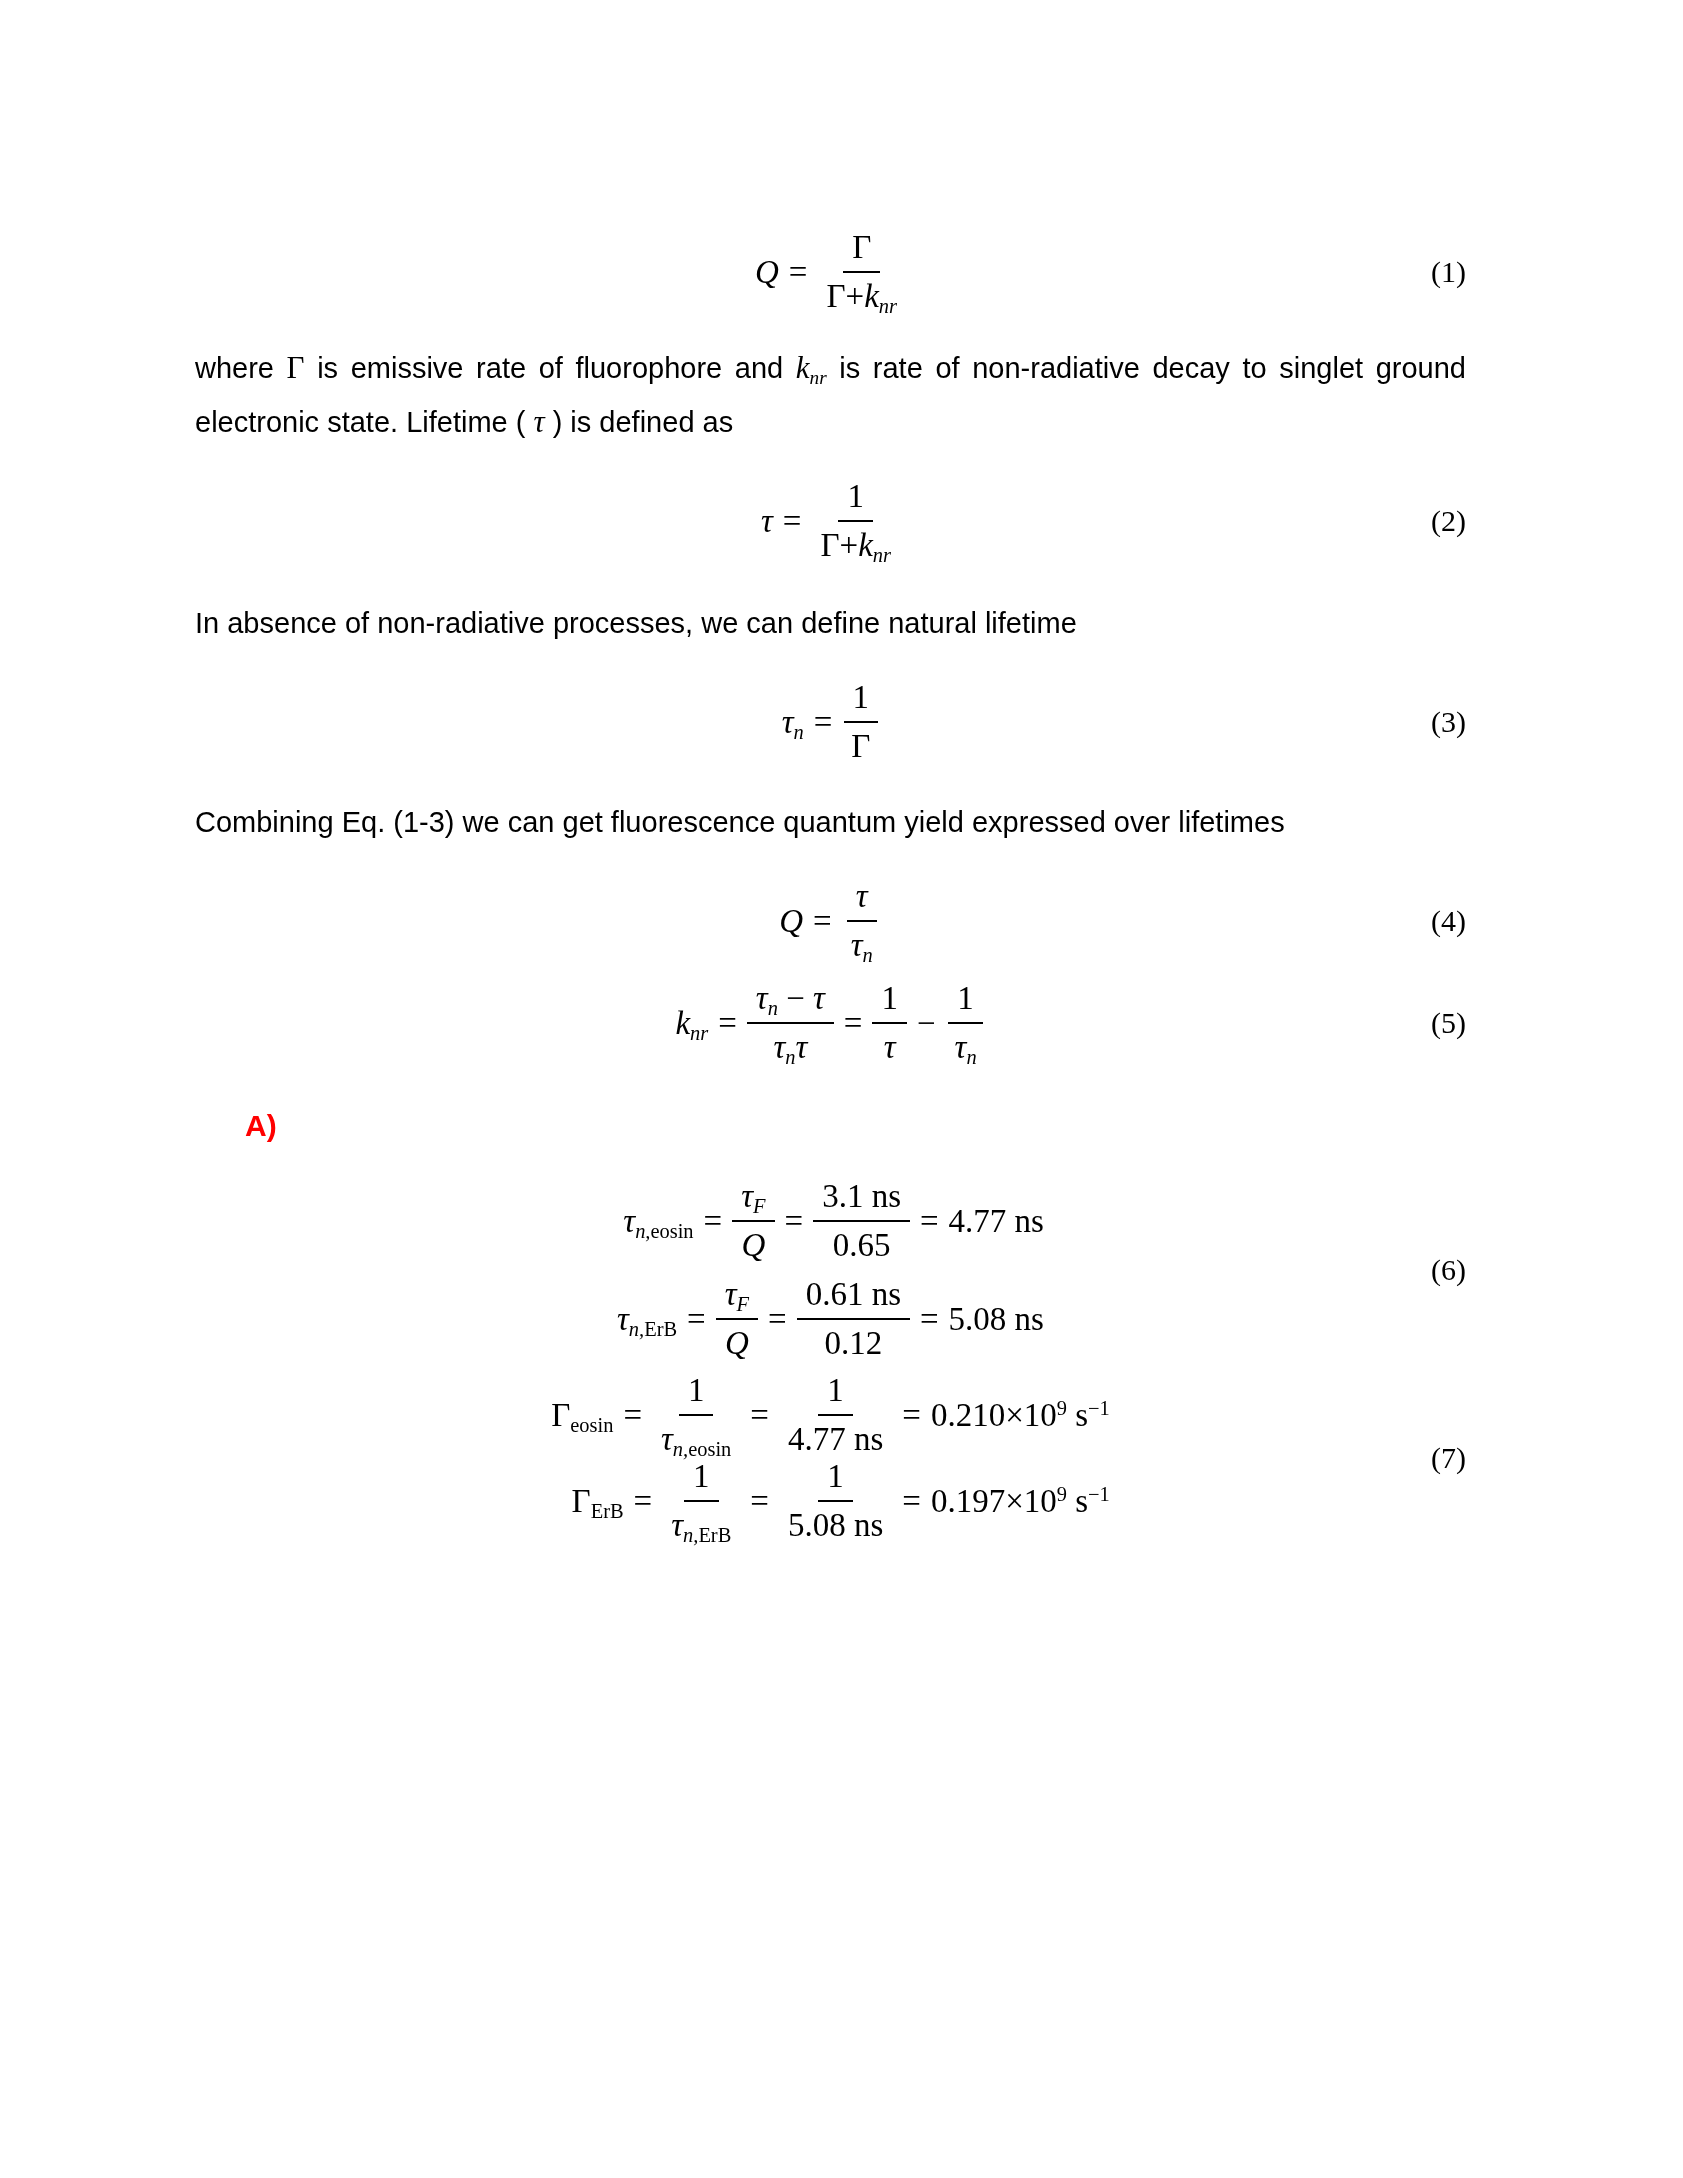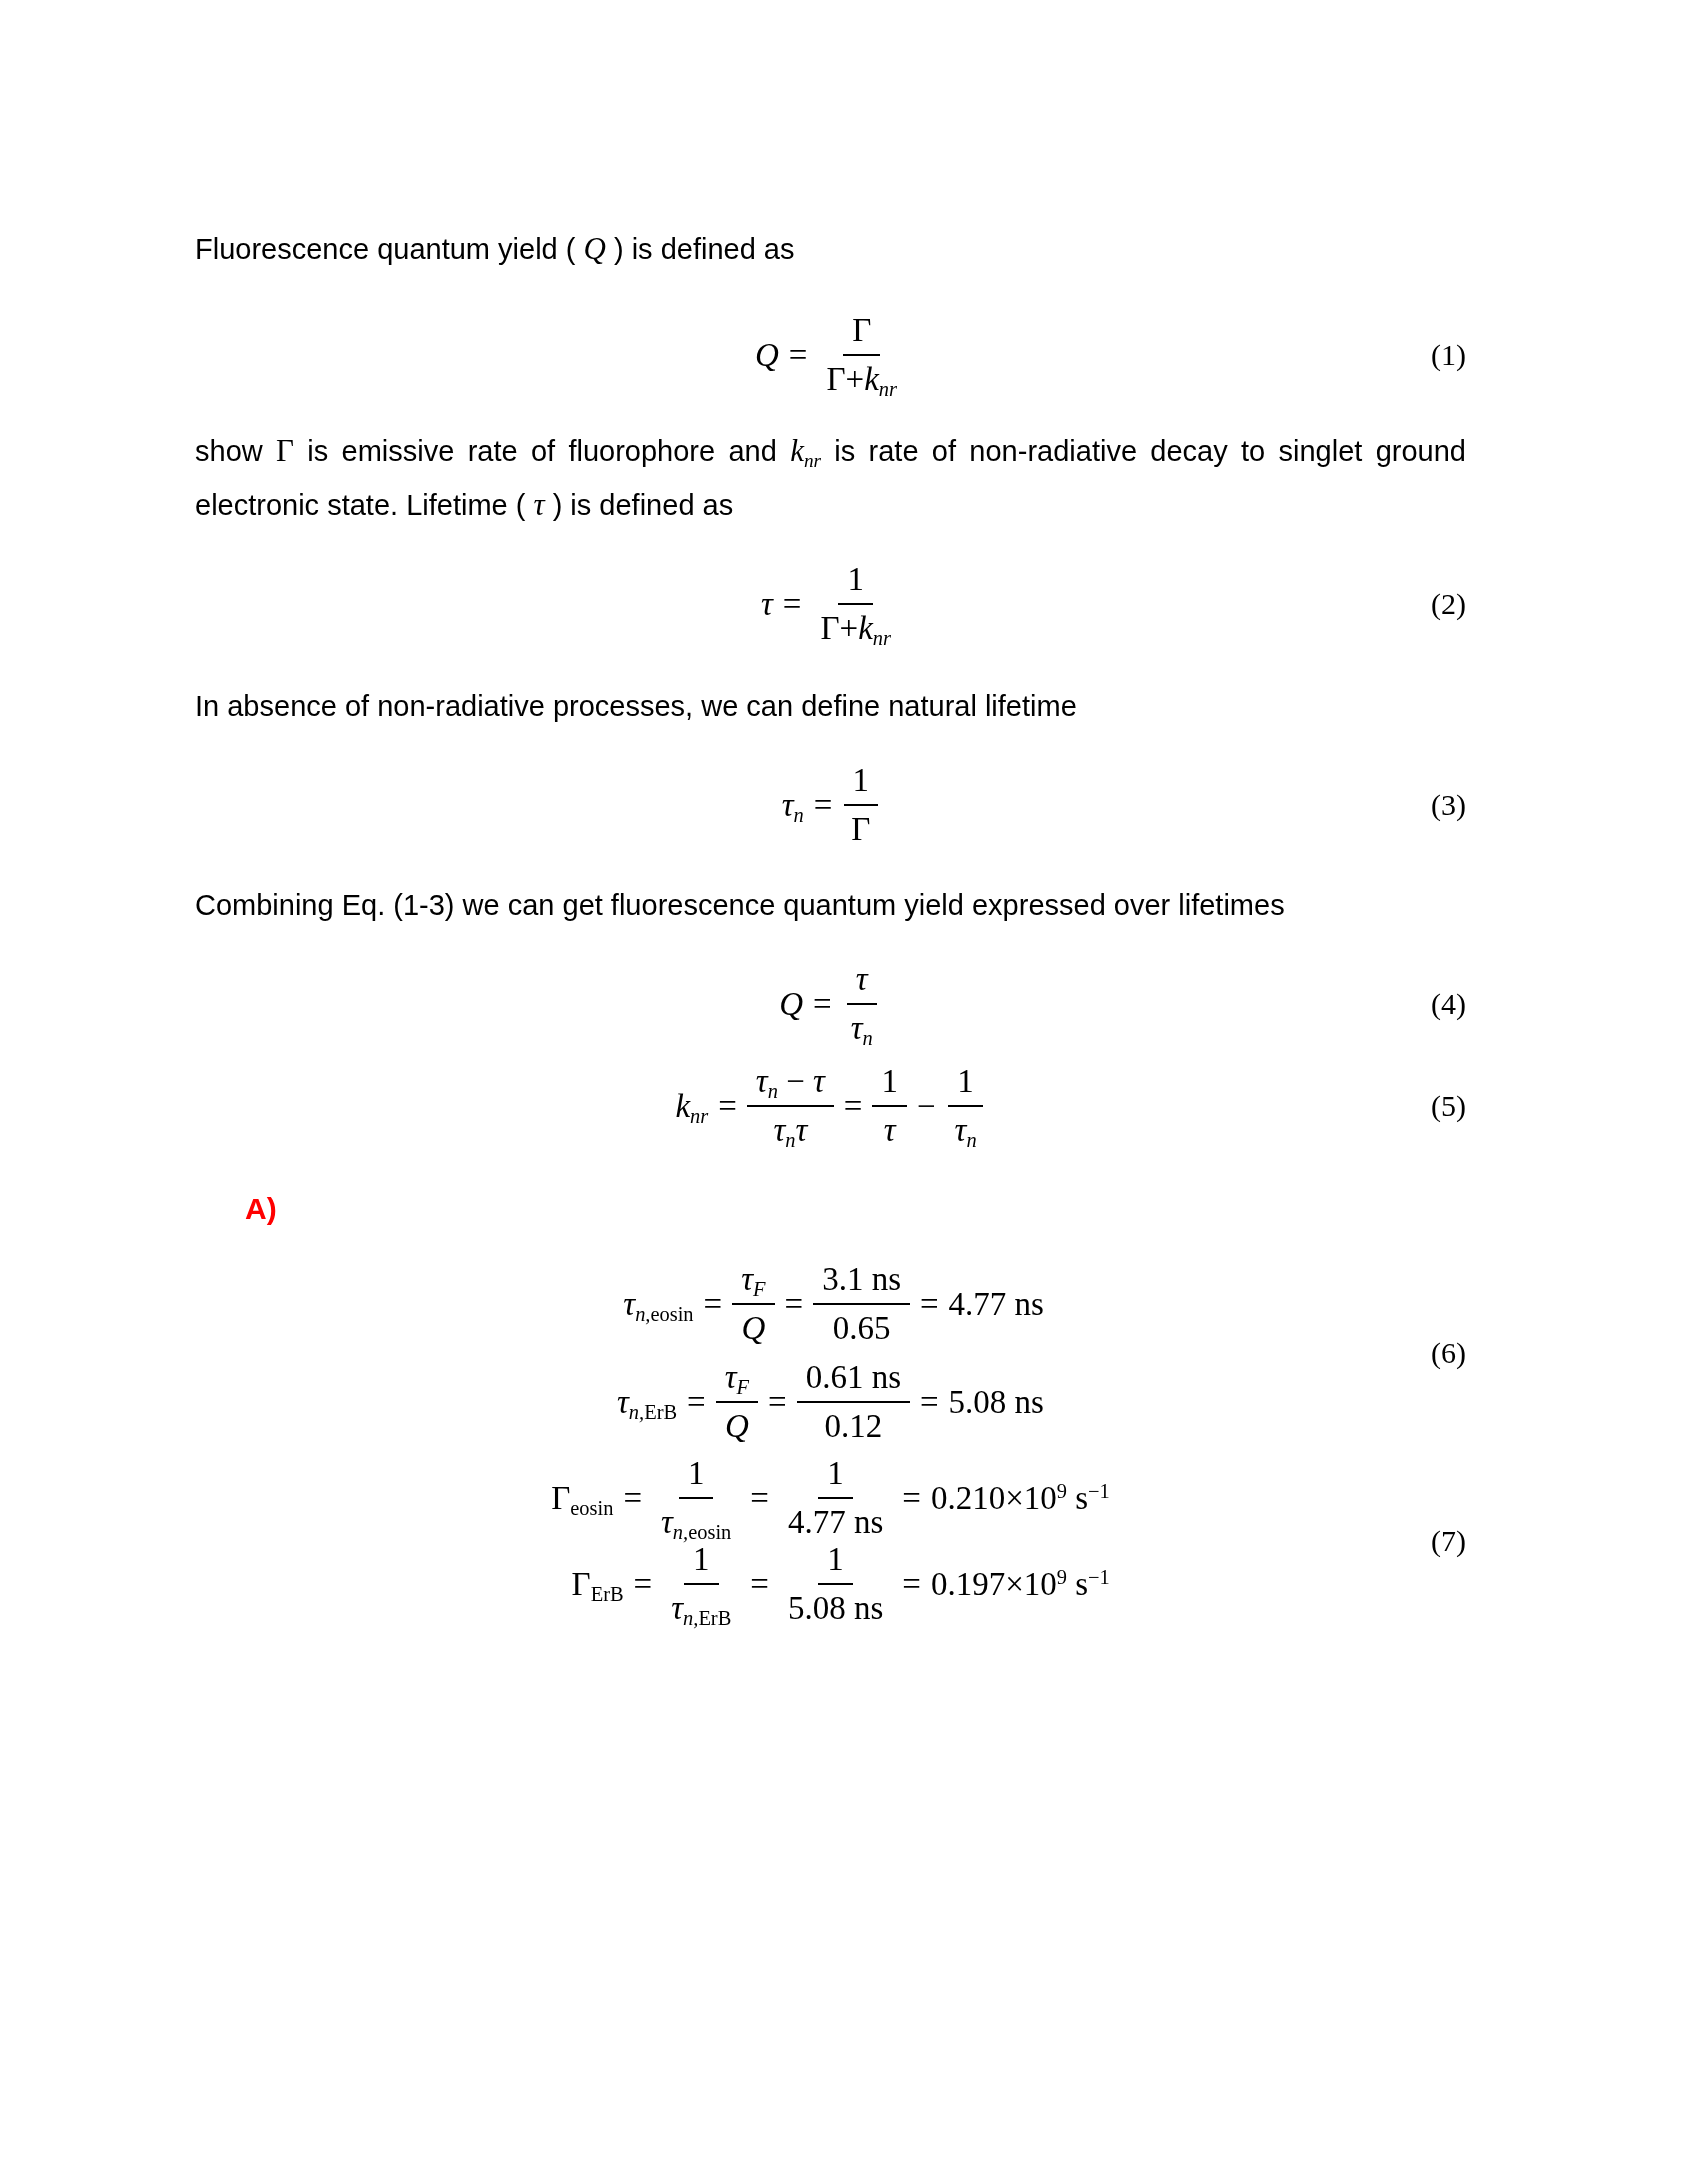--- a/index.html
+++ b/index.html
@@ -71,35 +71,34 @@
   .mt38 { margin-top: 38px; }
   .mt86 { margin-top: 85px; }
   .gap12 { margin-top: 12px; }
   .gap14 { }
 </style>
 </head>
 <body>
 
 <div class="page">
 
-  <p class="para"><span>Fluorescence quantum yield ( </span><span class="imath it">Q</span><span> ) is defined as</span></p>
 
   <div class="eqrow mt36">
     <span class="eqline">
       <span class="tok imath it" style="font-size:33px">Q</span>
       <span class="tok">=</span>
       <span class="frac">
         <span class="num">Γ</span>
         <span class="den"><span>Γ+</span><span class="it">k</span><sub class="it">nr</sub></span>
       </span>
     </span>
     <span class="eqnum">(1)</span>
   </div>
 
-  <p class="para justify mt26"><span>show </span><span class="imath">Γ</span><span> is emissive rate of fluorophore and </span><span class="imath"><span class="it">k</span><sub class="it">nr</sub></span><span> is rate of non-radiative decay to singlet ground electronic state. Lifetime ( </span><span class="imath it">τ</span><span> ) is defined as</span></p>
+  <p class="para justify mt26"><span>where </span><span class="imath">Γ</span><span> is emissive rate of fluorophore and </span><span class="imath"><span class="it">k</span><sub class="it">nr</sub></span><span> is rate of non-radiative decay to singlet ground electronic state. Lifetime ( </span><span class="imath it">τ</span><span> ) is defined as</span></p>
 
   <div class="eqrow mt16">
     <span class="eqline">
       <span class="tok it">τ</span>
       <span class="tok">=</span>
       <span class="frac">
         <span class="num">1</span>
         <span class="den"><span>Γ+</span><span class="it">k</span><sub class="it">nr</sub></span>
       </span>
     </span>

